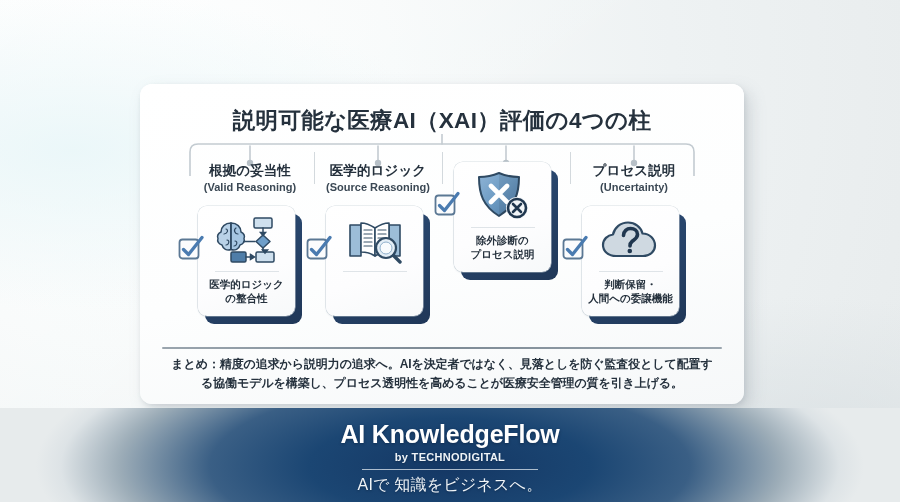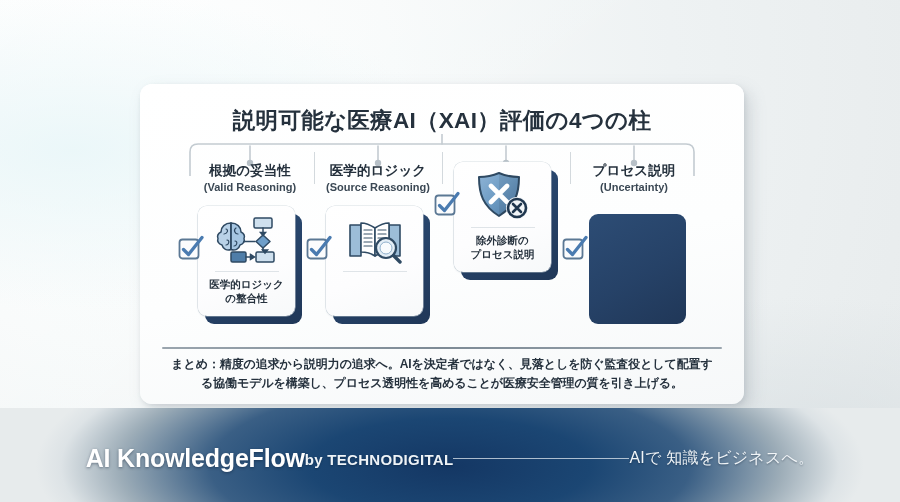--- a/index.html
+++ b/index.html
@@ -194,34 +194,34 @@
   #footer-bg {
     position: absolute;
     inset: 0;
     background:
       radial-gradient(ellipse 46% 150% at 50% 62%, #143764 0%, #1b4673 34%, #3a5f85 58%, #9dadb8 80%, #dde3e6 94%, #e7ebec 100%);
   }
   #footer-inner {
     position: absolute;
     inset: 0;
     display: flex;
-    flex-direction: row;
+    flex-direction: column;
     align-items: center;
     justify-content: center;
     padding-top: 6px;
   }
   #brand {
     font-size: 25px;
     font-weight: bold;
     color: #ffffff;
     letter-spacing: -0.2px;
     text-shadow: 0 1px 3px rgba(8,24,46,0.45);
   }
   #brand-sub {
-    font-size: 15px;
+    font-size: 11px;
     font-weight: bold;
     color: #eef3f7;
     letter-spacing: 0.3px;
     margin-top: 2px;
     text-shadow: 0 1px 2px rgba(8,24,46,0.4);
   }
   #brand-rule {
     width: 176px;
     height: 1px;
     background: rgba(231,238,244,0.72);
@@ -396,20 +396,35 @@
     </div>
 
     <div class="col">
       <div class="col-head">
         <div class="col-title-ja">プロセス説明</div>
         <div class="col-title-en">(Uncertainty)</div>
       </div>
 
       <div class="card-group">
         <div class="card-shadow"></div>
+        <div class="card">
+          <div class="card-icon">
+
+            <svg width="62" height="44" viewBox="0 0 62 44">
+              <path d="M16 38 C8 38 3 33 3 27 C3 21.5 7.5 17 13 16.5 C14.5 9.5 20.5 4.5 28 4.5
+                       C35 4.5 41 9 42.5 15.5 C49.5 15.5 55 21 55 27.5 C55 33.5 50 38 43 38 Z" fill="#cfd9e1" stroke="#2f4a63" stroke-width="2.2" stroke-linejoin="round"></path>
+              <path d="M23.5 17.5 C23.5 13 27 10.5 30.5 10.5 C34.5 10.5 37.5 13 37.5 16.5
+                       C37.5 20 34.5 21.5 32 23.5 C30.5 24.7 30 26 30 28" fill="none" stroke="#20374f" stroke-width="3.6" stroke-linecap="round"></path>
+              <circle cx="29.8" cy="33" r="2.3" fill="#20374f"></circle>
+            </svg>
+          </div>
+          <div class="card-rule"></div>
+          <div class="card-label">判断保留・
+人間への委譲機能</div>
+        </div>
         <svg class="check" viewBox="0 0 30 30">
           <rect x="3.5" y="6.5" width="19" height="19" rx="3" fill="#fbfcfd" stroke="#5b7894" stroke-width="1.8"></rect>
           <path d="M7.5 16.5 L12.5 21.5 L26 4.5" fill="none" stroke="#4a7bb0" stroke-width="3.3" stroke-linecap="round" stroke-linejoin="round"></path>
         </svg>
       </div>
     </div>
 
   </div>
 
   <div id="summary-rule"></div>

